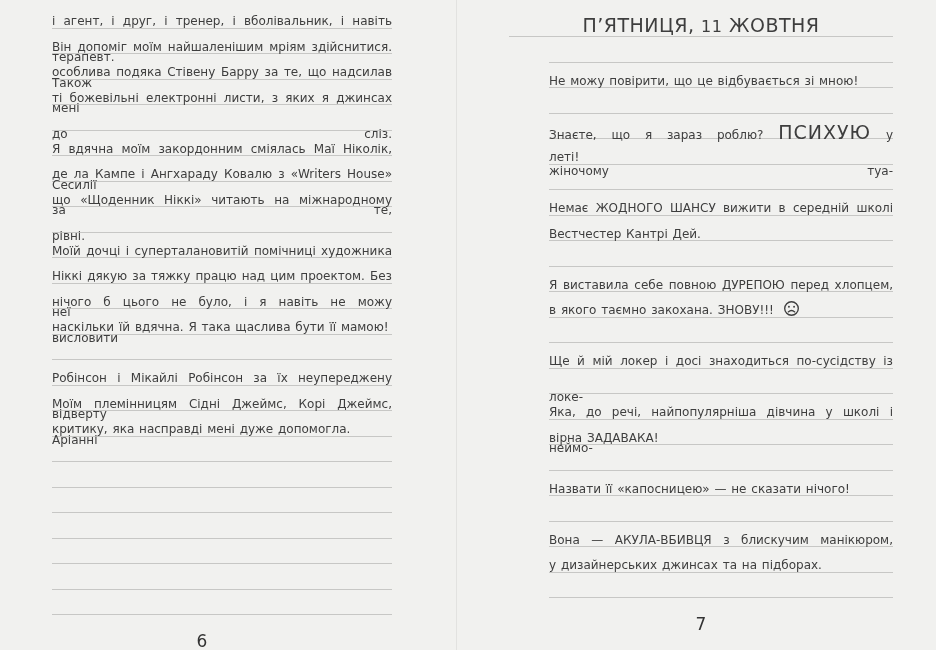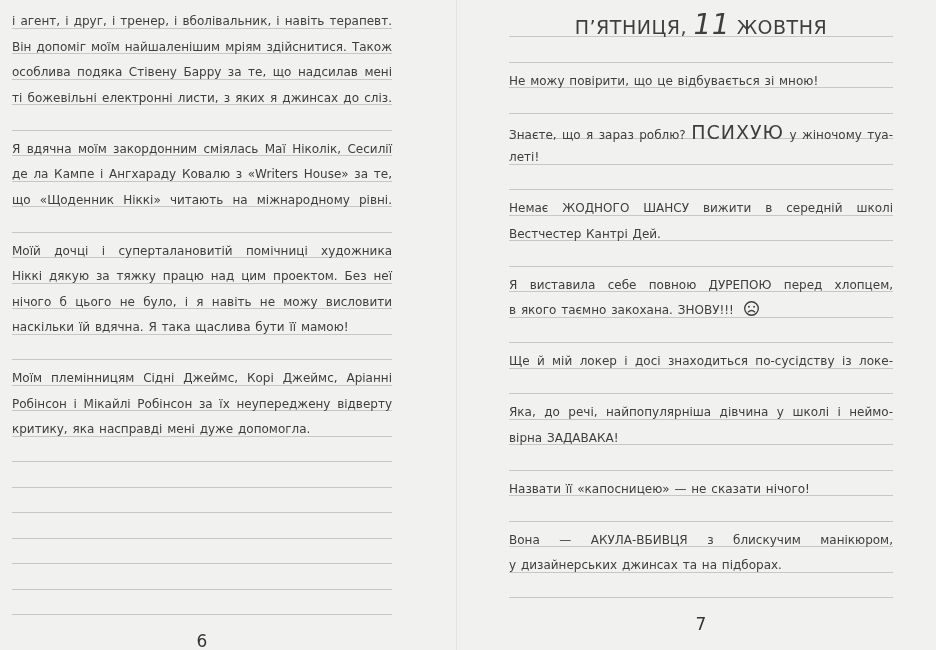--- a/index.html
+++ b/index.html
@@ -10,30 +10,30 @@
   .book{
     position:relative;width:936px;height:650px;
     font-family:"DejaVu Sans","Liberation Sans",sans-serif;
     color:var(--ink);
   }
   .page{position:absolute;top:0;height:650px;box-sizing:border-box;}
   .page-left{left:0;width:456px;padding:3px 64px 0 12px;}
   .page-right{left:456px;width:480px;padding:0 43px 0 52px;border-left:1px solid var(--divider);}
   .line{
     height:24.5px;line-height:36px;border-bottom:1px solid var(--rule);
-    font-size:12px;word-spacing:1px;overflow:visible;
+    font-size:12px;word-spacing:1px;overflow:visible;margin-left:40px;
   }
   .line.justify{text-align:justify;text-align-last:justify;}
   .line span{line-height:inherit;}
   .line .big{font-size:19px;letter-spacing:1px;}
   .heading-line{
     height:36px;line-height:50px;border-bottom:1px solid var(--rule);
     text-align:center;font-size:19px;letter-spacing:0.5px;white-space:nowrap;
   }
-  .heading-line .date{font-style:italic;font-size:28px;}
+  .heading-line .date{font-size:16px;}
   .page-number{
     margin-top:16px;text-align:center;font-size:17px;color:#333;
   }
   .sad-face{display:inline-block;vertical-align:-3px;margin-left:4px;}
 </style>
 </head>
 <body>
 
 <div class="book">
 
@@ -46,22 +46,22 @@
         <div class="line"></div>
         <div class="line justify"><span>Я вдячна моїм закордонним сміялась Маї Ніколік, Сесилії</span></div>
         <div class="line justify"><span>де ла Кампе і Ангхараду Ковалю з «Writers House» за те,</span></div>
         <div class="line justify"><span>що «Щоденник Ніккі» читають на міжнародному рівні.</span></div>
         <div class="line"></div>
         <div class="line justify"><span>Моїй дочці і суперталановитій помічниці художника</span></div>
         <div class="line justify"><span>Ніккі дякую за тяжку працю над цим проектом. Без неї</span></div>
         <div class="line justify"><span>нічого б цього не було, і я навіть не можу висловити</span></div>
         <div class="line"><span>наскільки їй вдячна. Я така щаслива бути її мамою!</span></div>
         <div class="line"></div>
+        <div class="line justify"><span>Робінсон і Мікайлі Робінсон за їх неупереджену відверту</span></div>
         <div class="line justify"><span>Моїм племінницям Сідні Джеймс, Корі Джеймс, Аріанні</span></div>
-        <div class="line justify"><span>Робінсон і Мікайлі Робінсон за їх неупереджену відверту</span></div>
         <div class="line"><span>критику, яка насправді мені дуже допомогла.</span></div>
         <div class="line"></div>
         <div class="line"></div>
         <div class="line"></div>
         <div class="line"></div>
         <div class="line"></div>
         <div class="line"></div>
         <div class="line"></div>
       </div>
     <div class="page-number">6</div>

